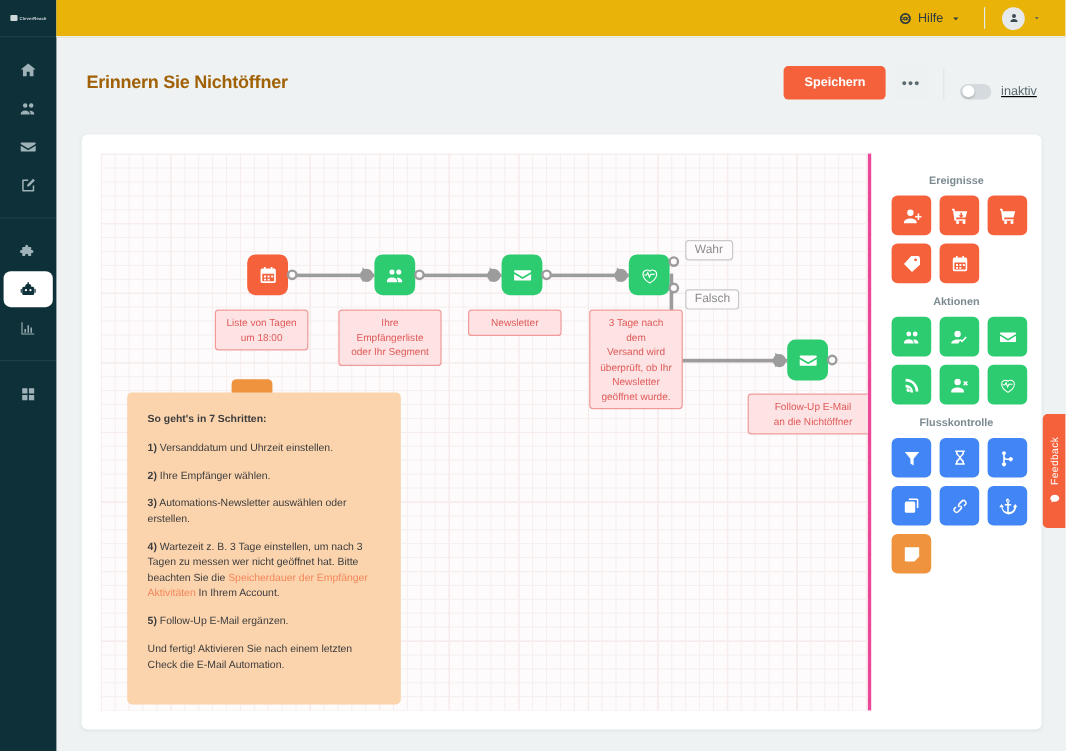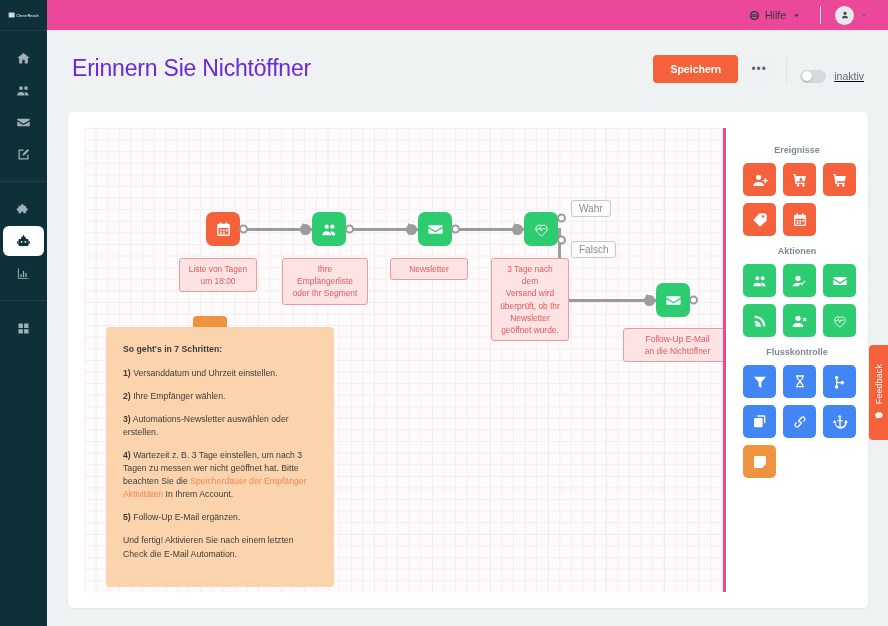--- a/index.html
+++ b/index.html
@@ -40,21 +40,21 @@
     border-radius: 6px; cursor: pointer;
   }
   .nav-item svg { width: 15px; height: 15px; fill: #9fb2b7; }
   .nav-item.active { background: #ffffff; }
   .nav-item.active svg { fill: #0e3038; }
 
   
   .topbar {
     position: absolute; left: 47px; top: 0;
     width: 841px; height: 31px;
-    background: #ec4899;
+    background: #eab308;
     display: flex; align-items: center; justify-content: flex-end;
     gap: 0px; padding-right: 14px;
     border-bottom: 1px solid #e8edee;
   }
   .help-btn {
     display: flex; align-items: center; gap: 5px;
     font-size: 10.5px; color: #2e3b40; cursor: pointer;
     padding: 4px 10px;
   }
   .help-btn svg { width: 11px; height: 11px; fill: #2e3b40; }
@@ -68,21 +68,21 @@
   .chev { width: 8px; height: 8px; fill: #4a5a60; }
 
   
   .page-head {
     position: absolute; left: 47px; top: 31px;
     width: 841px; height: 75px;
     display: flex; align-items: center;
     padding: 0 24px 0 25px;
   }
   .page-title {
-    font-size: 23px; color: #6d28d9; font-weight: 400;
+    font-size: 15px; color: #a16207; font-weight: 700;
     letter-spacing: -.2px;
   }
   .head-actions { margin-left: auto; display: flex; align-items: flex-end; }
   .btn-save {
     background: #f4613b; color: #fff; border: none;
     font-size: 10.5px; font-weight: 600;
     padding: 8px 17px; border-radius: 4px; cursor: pointer;
     font-family: "Liberation Sans", sans-serif;
   }
   .btn-more {

